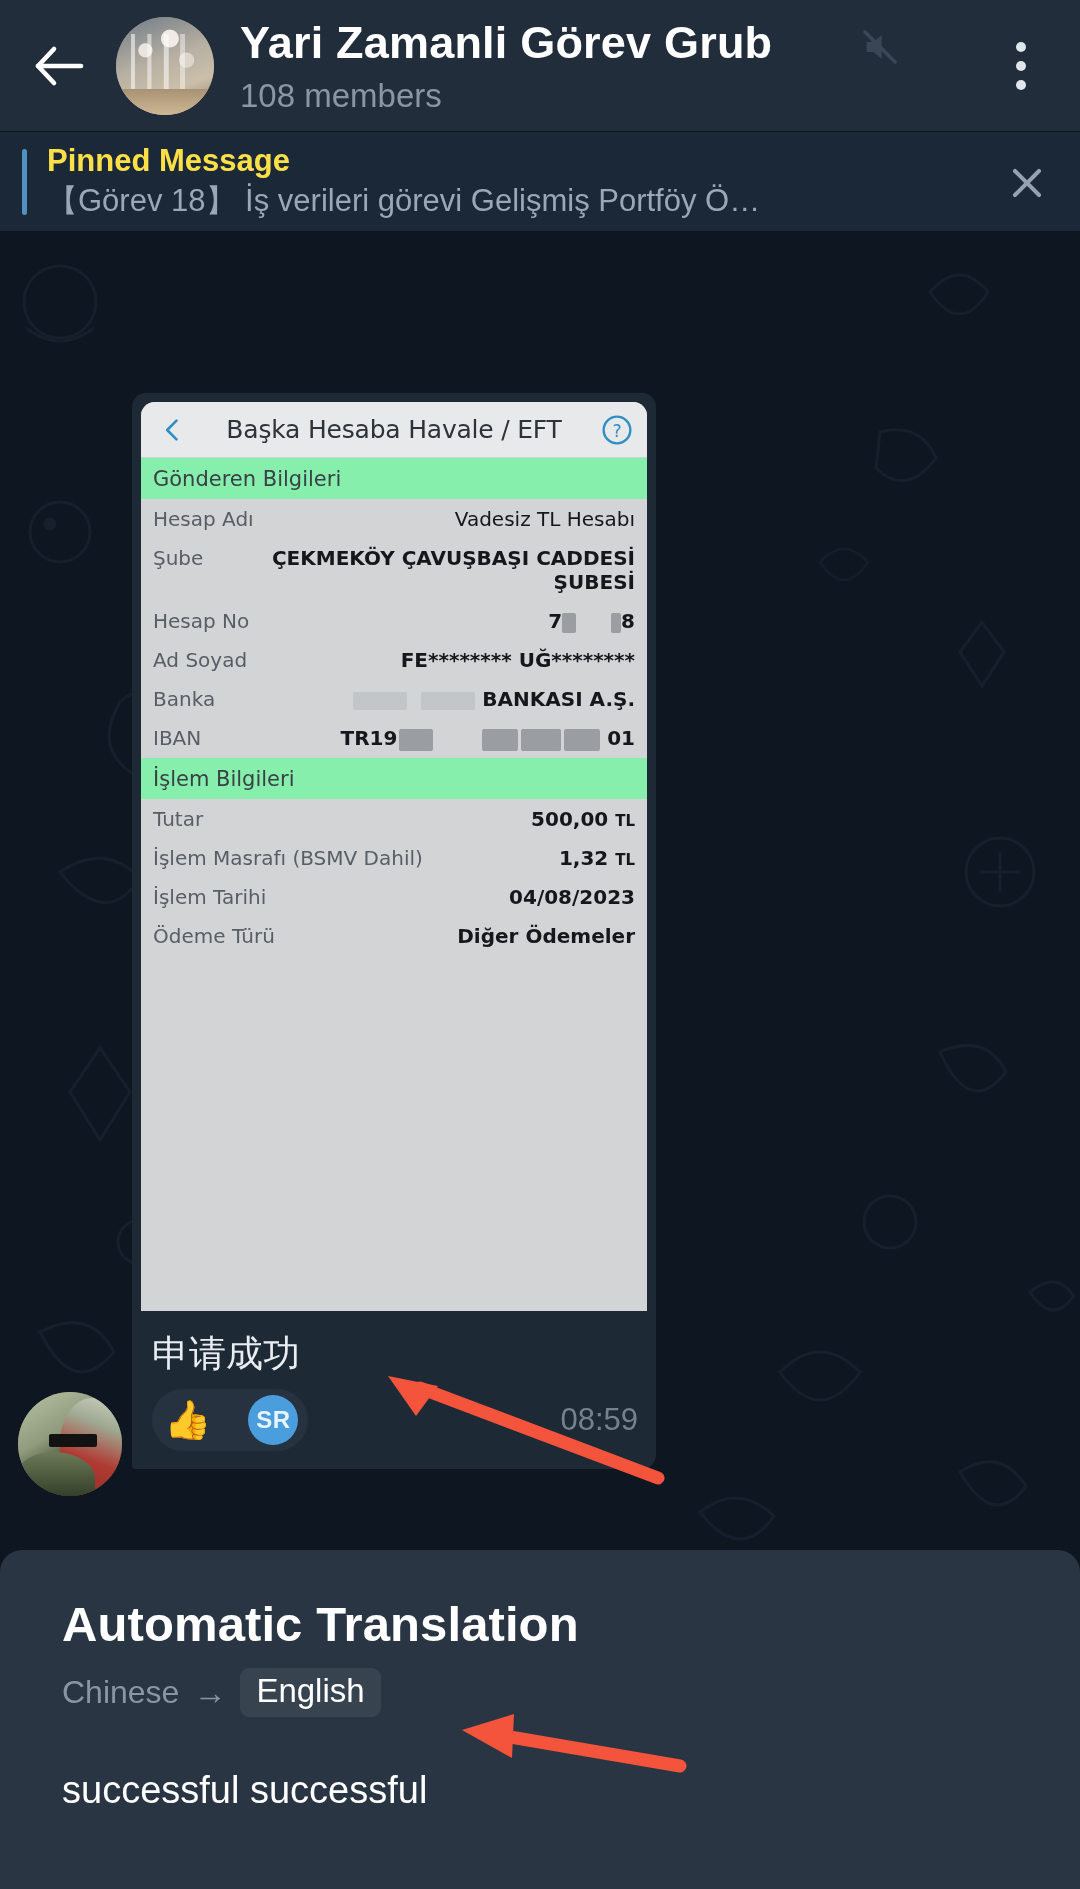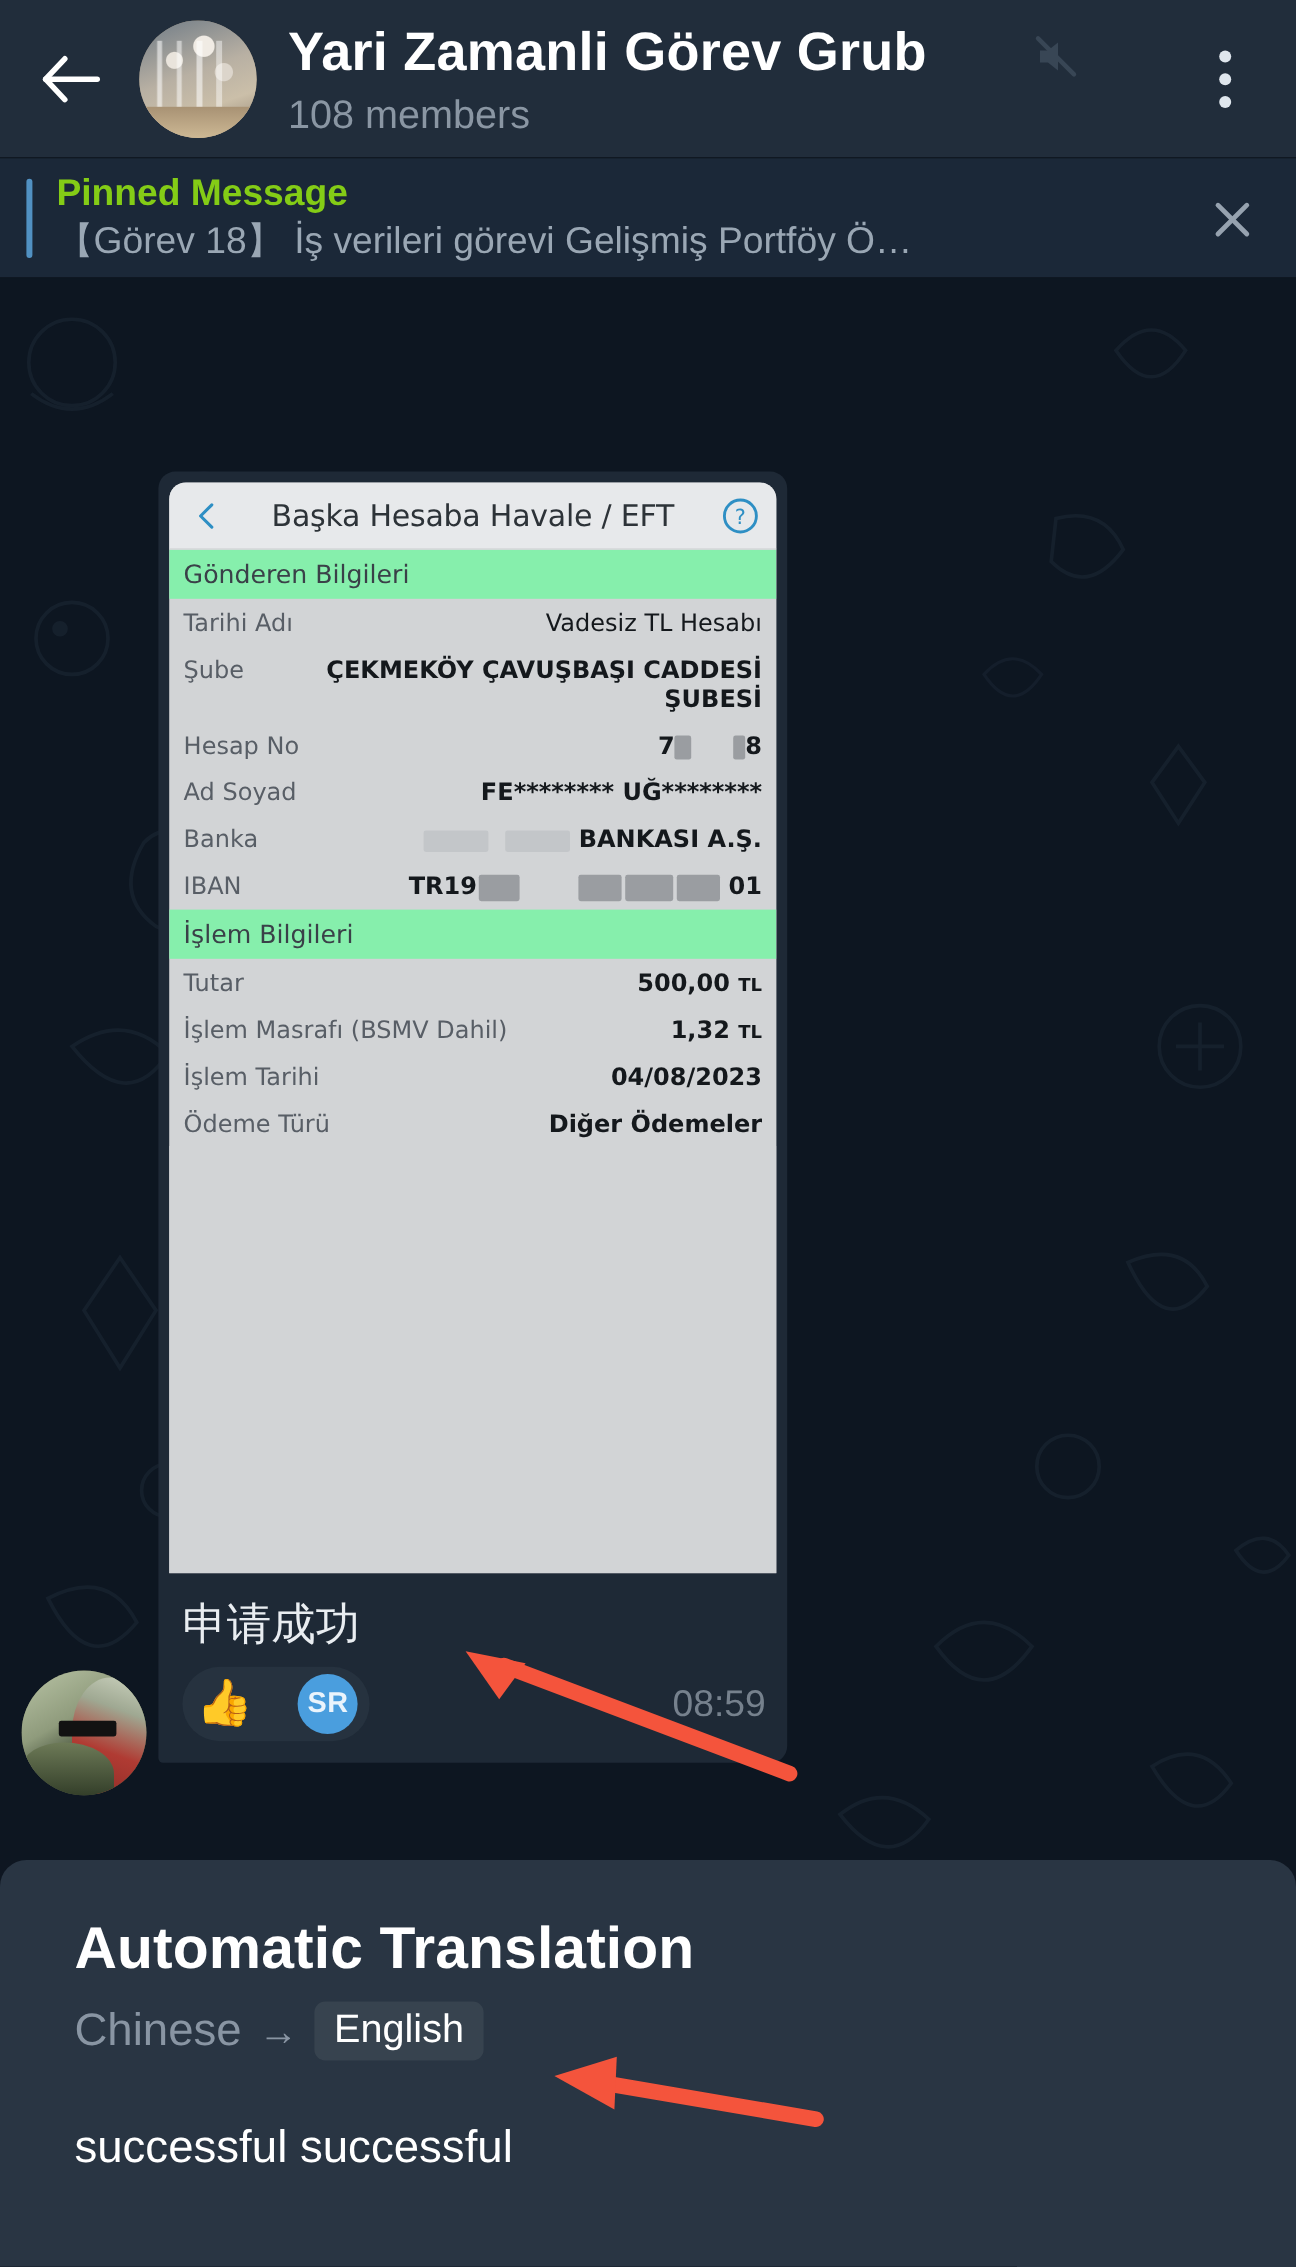--- a/index.html
+++ b/index.html
@@ -65,21 +65,21 @@
 
   
   .pinned {
     position: absolute; top: 132px; left: 0; width: 1080px; height: 100px;
     background: #1b2838;
     display: flex; align-items: center; padding: 0 22px;
     border-bottom: 1px solid #0d141d;
   }
   .pin-line { width: 5px; height: 66px; background: #5191c2; border-radius: 3px; flex: 0 0 5px; }
   .pin-body { margin-left: 20px; flex: 1; min-width: 0; }
-  .pin-title { font-size: 31px; color: #84cc16; font-weight: bold; line-height: 38px; }
+  .pin-title { font-size: 31px; color: #fde047; font-weight: bold; line-height: 38px; }
   .pin-text {
     font-size: 31px; color: #9aa7b4; line-height: 42px; white-space: nowrap;
     overflow: hidden; text-overflow: clip; max-width: 940px;
     -webkit-mask-image: linear-gradient(90deg,#000 0 88%, rgba(0,0,0,.1) 100%);
     mask-image: linear-gradient(90deg,#000 0 88%, rgba(0,0,0,.1) 100%);
   }
   .pin-close {
     width: 62px; height: 62px; flex: 0 0 62px; position: relative; margin-left: 14px;
   }
   .pin-close::before, .pin-close::after {
@@ -168,21 +168,21 @@
     background:#121212; border-radius:2px; }
 
   
   .sheet {
     position: absolute; left: 0; bottom: 0; width: 1080px; height: 339px;
     background: #293543; border-radius: 22px 22px 0 0;
     padding: 46px 62px 0 62px;
   }
   .sheet h1 { font-size: 49px; color: #ffffff; font-weight: bold; letter-spacing: .1px; }
   .lang-row { display: flex; align-items: center; gap: 14px; margin-top: 16px; }
-  .lang-from { font-size: 38px; color: #8995a3; }
+  .lang-from { font-size: 32px; color: #8995a3; }
   .lang-arrow { font-size: 33px; color: #8995a3; }
   .lang-to {
     font-size: 33px; color: #ffffff; background: #37434f;
     padding: 4px 16px 7px 16px; border-radius: 9px;
   }
   .sheet-body { margin-top: 52px; font-size: 38px; color: #ffffff; }
 
   
   .arrow { position: absolute; pointer-events: none; }
 </style>
@@ -275,21 +275,21 @@
           </div>
           <div class="r-title">Başka Hesaba Havale / EFT</div>
           <svg class="r-help" viewBox="0 0 24 24">
             <circle cx="12" cy="12" r="10" stroke="#2e8fc4" stroke-width="1.8" fill="none"></circle>
             <text x="12" y="17" font-size="13" fill="#2e8fc4" text-anchor="middle" font-family="DejaVu Sans, sans-serif">?</text>
           </svg>
         </div>
 
         <div class="sec-head">Gönderen Bilgileri</div>
         <div class="row">
-          <span class="k">Tarihi Adı</span>
+          <span class="k">Hesap Adı</span>
           <span class="v plain">Vadesiz TL Hesabı</span>
         </div>
         <div class="row">
           <span class="k">Şube</span>
           <span class="v">ÇEKMEKÖY ÇAVUŞBAŞI CADDESİ ŞUBESİ</span>
         </div>
         <div class="row">
           <span class="k">Hesap No</span>
           <span class="v">7<span class="redact" style="width:14px;height:20px"></span>&nbsp;&nbsp;&nbsp;&nbsp;&nbsp;<span class="redact" style="width:10px;height:20px"></span>8</span>
         </div>

